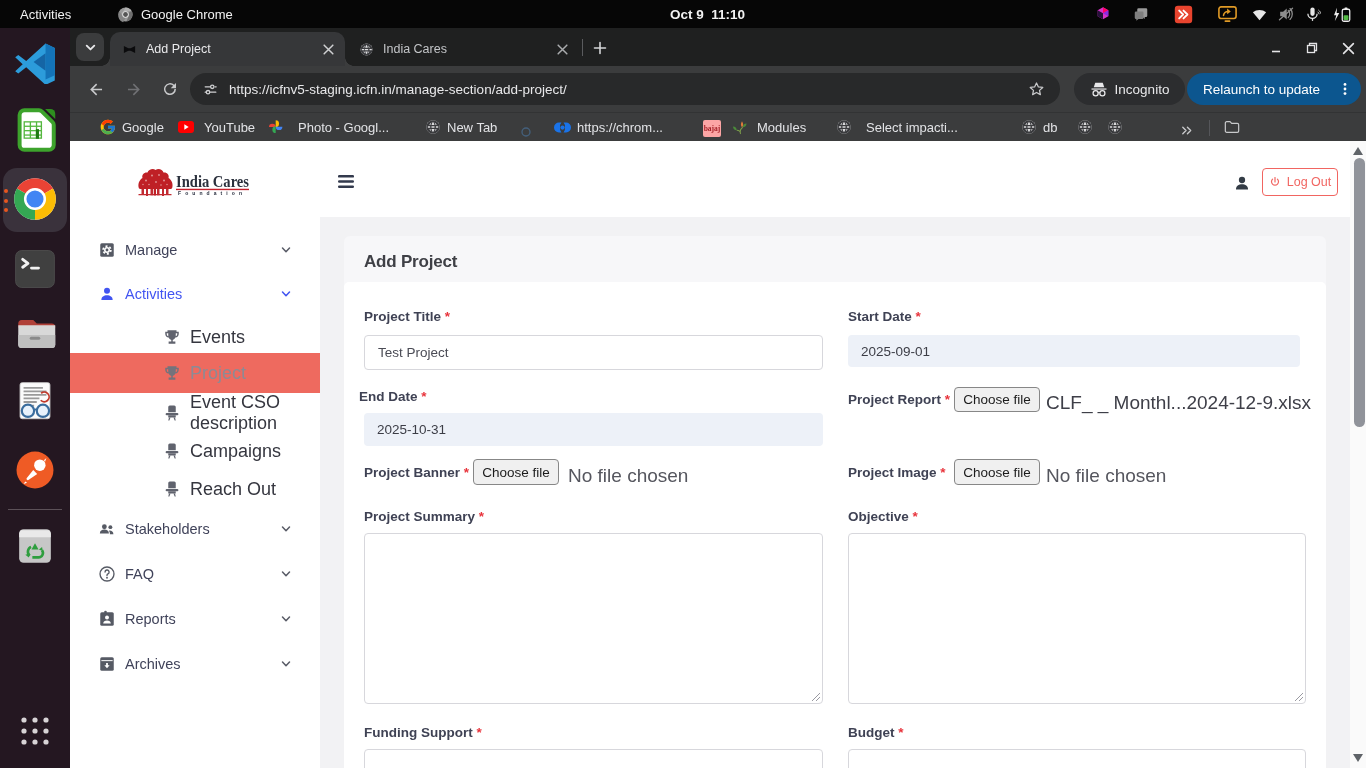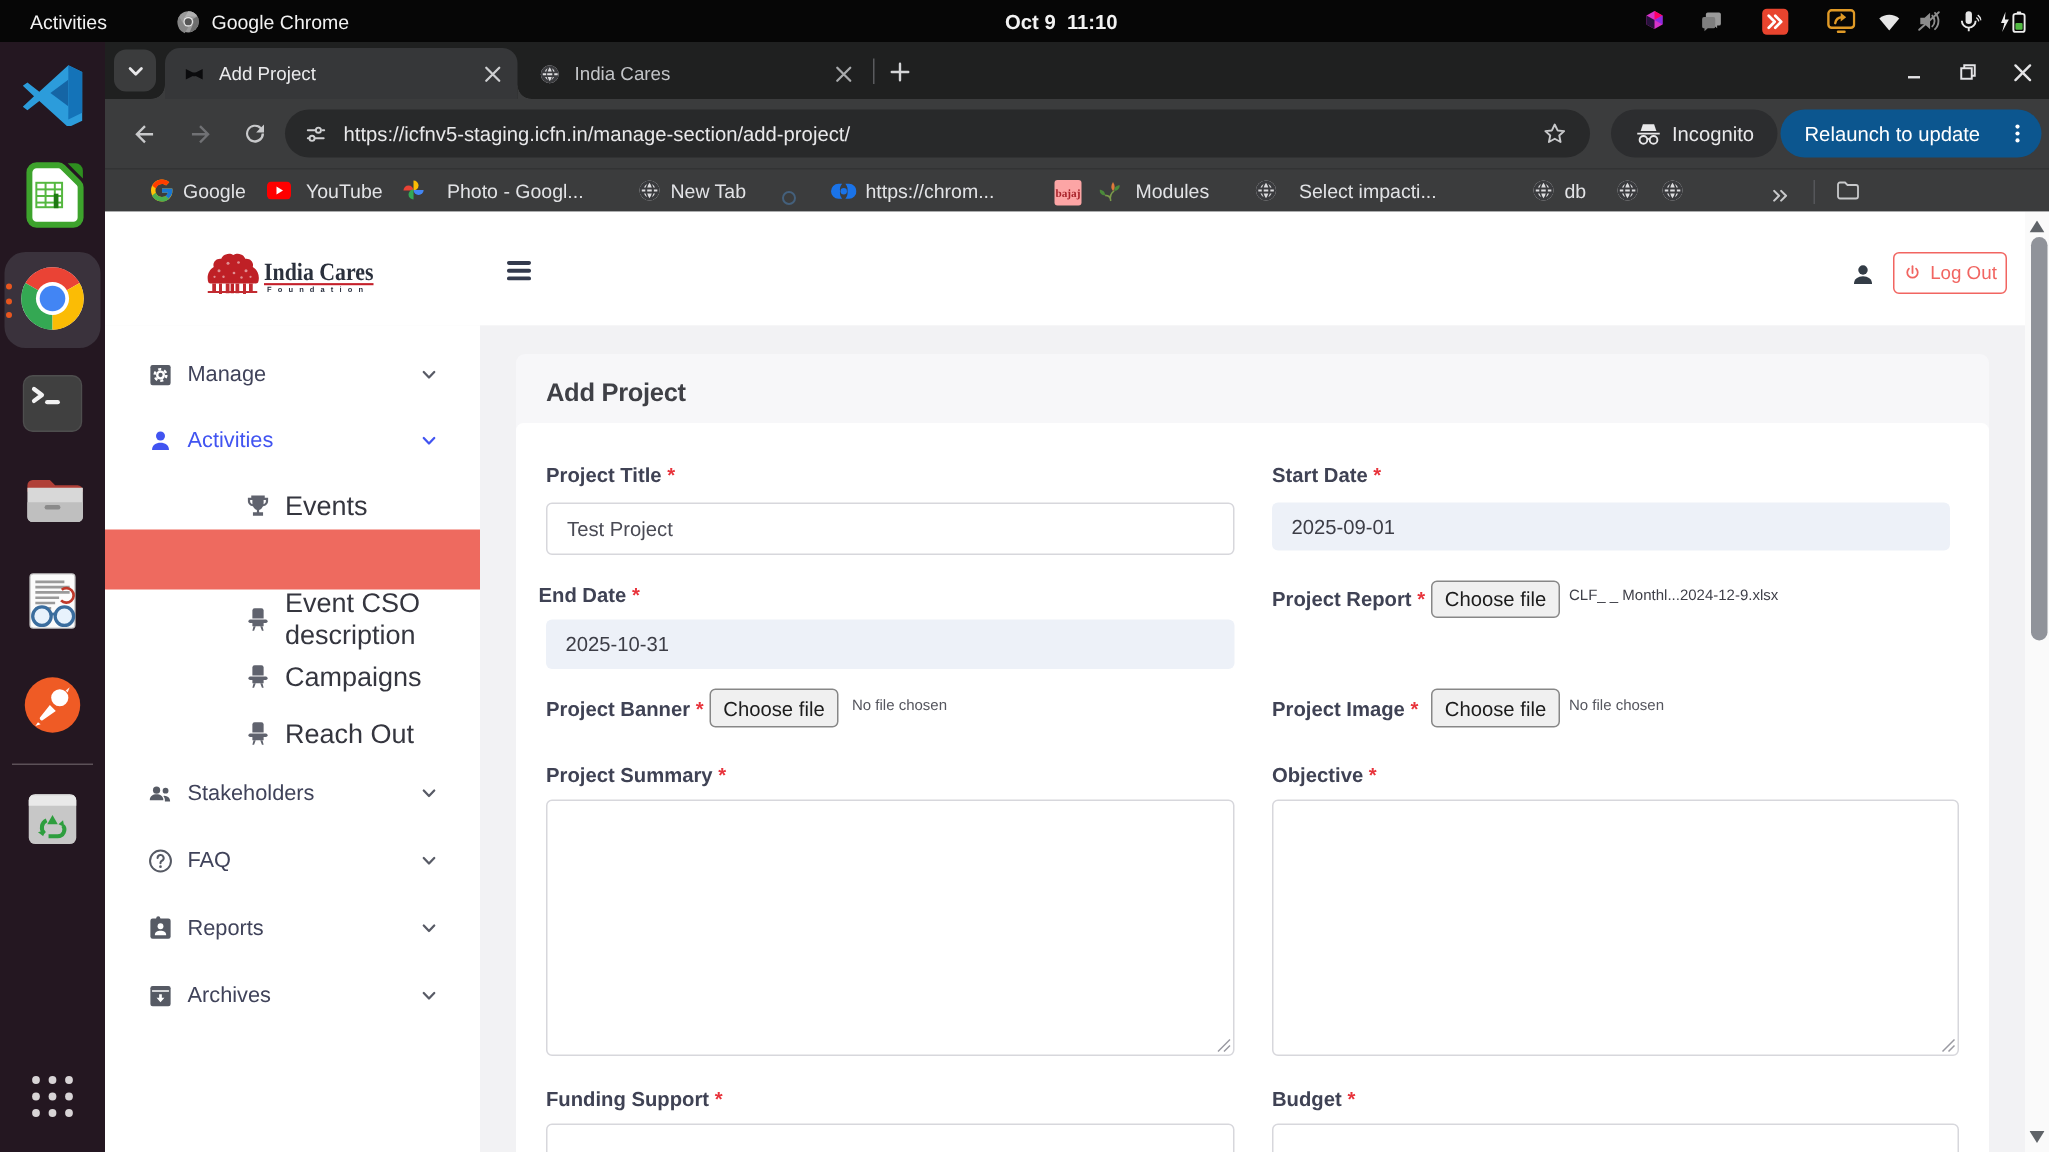--- a/index.html
+++ b/index.html
@@ -50,21 +50,21 @@
 .sub { font-size:18px; color:#35363f;margin-left:36px; }
 .sub .ic { left:57px; }
 .sub .lbl { left:84px; }
 
 
 .flabel { position:absolute; color:#3f4254; font-size:13.5px; font-weight:bold; }
 .flabel .req { color:#e8343c; }
 .finput { position:absolute; background:#fff; border:1px solid #d7d7dc; border-radius:4px; font-size:13.5px; color:#4a4b55; display:flex; align-items:center; padding-left:13px; }
 .fdate { position:absolute; background:#edf1f8; border:none; border-radius:4px; font-size:13.5px; color:#3c3d46; display:flex; align-items:center; padding-left:13px; }
 .ffile-btn { position:absolute; background:#f0f0f0; border:1px solid #878787; border-radius:4px; font-size:13.5px; color:#1c1c1c; display:flex; align-items:center; justify-content:center; }
-.ffile-txt { position:absolute; font-size:10px; color:#3e3f48; }
+.ffile-txt { position:absolute; font-size:19px; color:#3e3f48; }
 .ftextarea { position:absolute; background:#fff; border:1px solid #d7d7dc; border-radius:4px; }
 </style>
 </head>
 <body>
 <div id="root">
 <svg width="0" height="0" style="position:absolute;">
       <defs>
 <g id="bmglobe">
           <circle cx="8" cy="8" r="6.7" fill="#dcdcde"></circle>
           <path d="M8 1.3a6.7 6.7 0 1 0 0 13.4A6.7 6.7 0 0 0 8 1.3zm0 1.5c.7.9 1.2 2 1.5 3.2H6.5C6.8 4.8 7.3 3.7 8 2.8zM4.3 6a5.4 5.4 0 0 1 2.1-2.4C6 4.4 5.6 5.2 5.4 6zm6.3 0c-.2-.8-.6-1.6-1-2.4A5.4 5.4 0 0 1 11.7 6zM2.9 7.3h2.3a12 12 0 0 0 0 1.4H2.9a5.4 5.4 0 0 1 0-1.4zm3.7 0h2.9a11 11 0 0 1 0 1.4H6.5a11 11 0 0 1 0-1.4zm4.3 0h2.3a5.4 5.4 0 0 1 0 1.4h-2.3a12 12 0 0 0 0-1.4zM5.4 10c.2.8.6 1.6 1 2.4A5.4 5.4 0 0 1 4.3 10zm1.1 0h3c-.3 1.2-.8 2.3-1.5 3.2-.7-.9-1.2-2-1.5-3.2zm4.1 0h1.1a5.4 5.4 0 0 1-2.1 2.4c.4-.8.8-1.6 1-2.4z" fill="#3a3b3e"></path>
@@ -549,20 +549,26 @@
               <path d="M2.5 4l3.5 3.7L9.5 4" stroke="#4154f1" stroke-width="1.5" fill="none" stroke-linecap="round" stroke-linejoin="round"></path>
             </svg>
         </div>
         <div class="mitem sub" style="top:98px;">
           <svg class="ic" viewBox="0 0 24 24">
               <path d="M6 3h12v2h3v3c0 2.5-2 4.5-4.5 4.7A6 6 0 0 1 13 16v2h3.5v3h-9v-3H11v-2a6 6 0 0 1-3.5-3.3C5 12.5 3 10.5 3 8V5h3zM5 7v1c0 1.4.9 2.6 2.1 2.9A9 9 0 0 1 7 9V7zm14 0h-2v2c0 .6 0 1.3-.1 1.9C18.1 10.6 19 9.4 19 8z" fill="#60636e"></path>
             </svg>
           <span class="lbl">Events</span>
         </div>
         <div class="abs" style="top:136px; left:0; width:250px; height:40px; background:#ee6a5f;"></div>
+        <div class="mitem sub" style="top:136px; height:40px; color:#8b8b95;">
+          <svg class="ic" viewBox="0 0 24 24">
+              <path d="M6 3h12v2h3v3c0 2.5-2 4.5-4.5 4.7A6 6 0 0 1 13 16v2h3.5v3h-9v-3H11v-2a6 6 0 0 1-3.5-3.3C5 12.5 3 10.5 3 8V5h3zM5 7v1c0 1.4.9 2.6 2.1 2.9A9 9 0 0 1 7 9V7zm14 0h-2v2c0 .6 0 1.3-.1 1.9C18.1 10.6 19 9.4 19 8z" fill="#73737c"></path>
+            </svg>
+          <span class="lbl">Project</span>
+        </div>
         <div class="mitem sub" style="top:174px;">
           <svg class="ic" viewBox="0 0 24 24">
               <path d="M7 4a2 2 0 0 1 2-2h6a2 2 0 0 1 2 2v7H7z" fill="#60636e"></path>
               <path d="M5 12h14a1.5 1.5 0 0 1 0 3H5a1.5 1.5 0 0 1 0-3z" fill="#60636e"></path>
               <path d="M7 15h10v3H7z" fill="#60636e"></path>
               <path d="M8 18h2l-1.5 4H7zM16 18h-2l1.5 4H17z" fill="#60636e"></path>
             </svg>
           <span class="lbl">Event CSO description</span>
         </div>
         <div class="mitem sub" style="top:212px;">

